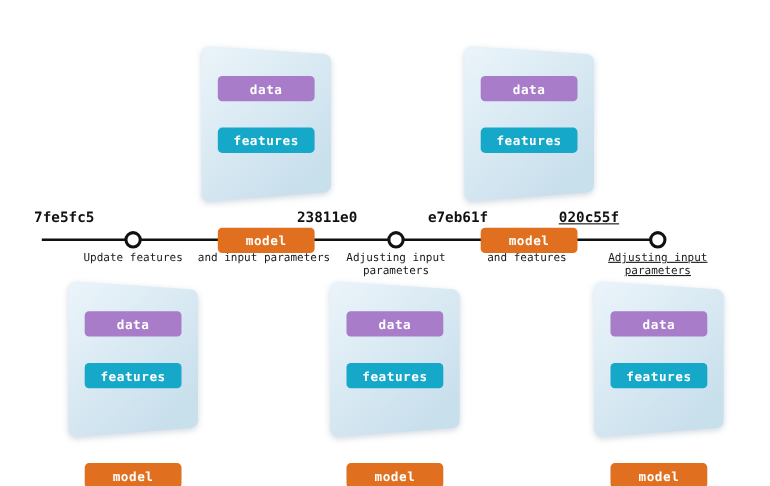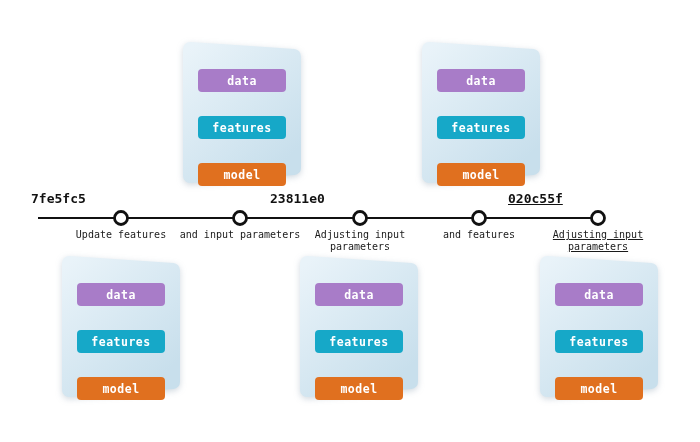--- a/index.html
+++ b/index.html
@@ -22,21 +22,21 @@
     display: flex; flex-direction: column; align-items: center; gap: 24px;
   }
   .badge {
     width: 88px; height: 23px; border-radius: 4px;
     display: flex; align-items: center; justify-content: center;
     color: #fff; font-weight: bold; font-size: 11.5px;
     letter-spacing: 0.5px;
   }
   .badge-data     { background: var(--badge-data, #a87cc8); }
   .badge-features { background: var(--badge-features, #18a8c8); }
-  .badge-model    { background: var(--badge-model, #e0701f); }
+  .badge-model    { background: var(--badge-model, #e0701f); margin-top: 44px; }
 
   
   #card-top-1    { left: 183px; top: 42px; }
   #card-top-2    { left: 422px; top: 42px; }
   #card-bottom-1 { left: 62px;  top: 256px; }
   #card-bottom-2 { left: 300px; top: 256px; }
   #card-bottom-3 { left: 540px; top: 256px; }
 
   
   #timeline-svg { position: absolute; left: 0; top: 200px; }
@@ -78,20 +78,21 @@
     <line x1="38" y1="18" x2="598" y2="18" stroke="#111" stroke-width="2.2"></line>
     <circle cx="121" cy="18" r="6.5" fill="#fff" stroke="#111" stroke-width="2.8"></circle>
     <circle cx="240" cy="18" r="6.5" fill="#fff" stroke="#111" stroke-width="2.8"></circle>
     <circle cx="360" cy="18" r="6.5" fill="#fff" stroke="#111" stroke-width="2.8"></circle>
     <circle cx="479" cy="18" r="6.5" fill="#fff" stroke="#111" stroke-width="2.8"></circle>
     <circle cx="598" cy="18" r="6.5" fill="#fff" stroke="#111" stroke-width="2.8"></circle>
   </svg>
 
   <div class="hash hash-1">7fe5fc5</div>
   <div class="hash hash-3">23811e0</div>
+  <div class="hash hash-4">e7eb61f</div>
   <div class="hash hash-5">020c55f</div>
 
   <div class="caption caption-1">
     <span class="cap-line">Update features</span>
     <span class="cap-line"></span>
   </div>
   <div class="caption caption-2">
     <span class="cap-line">and input parameters</span>
   </div>
   <div class="caption caption-3">

